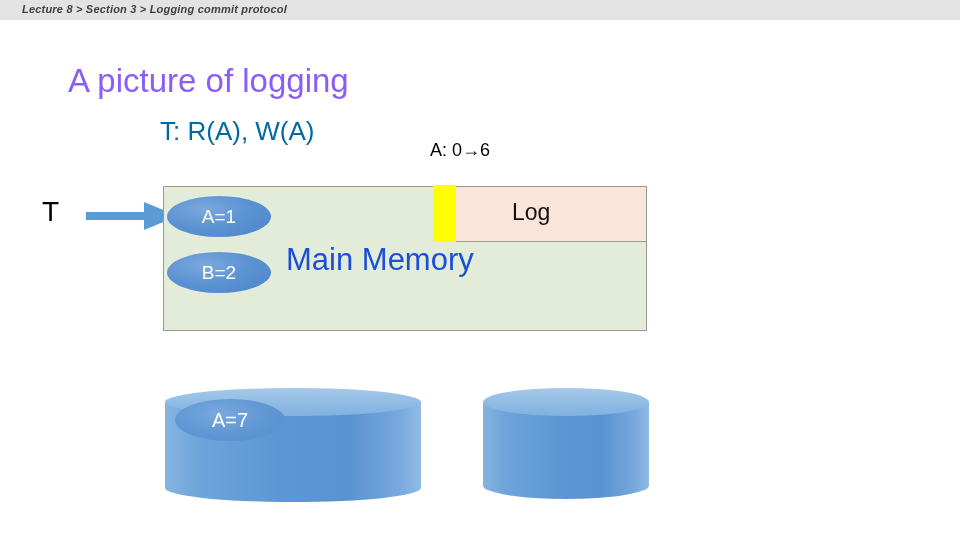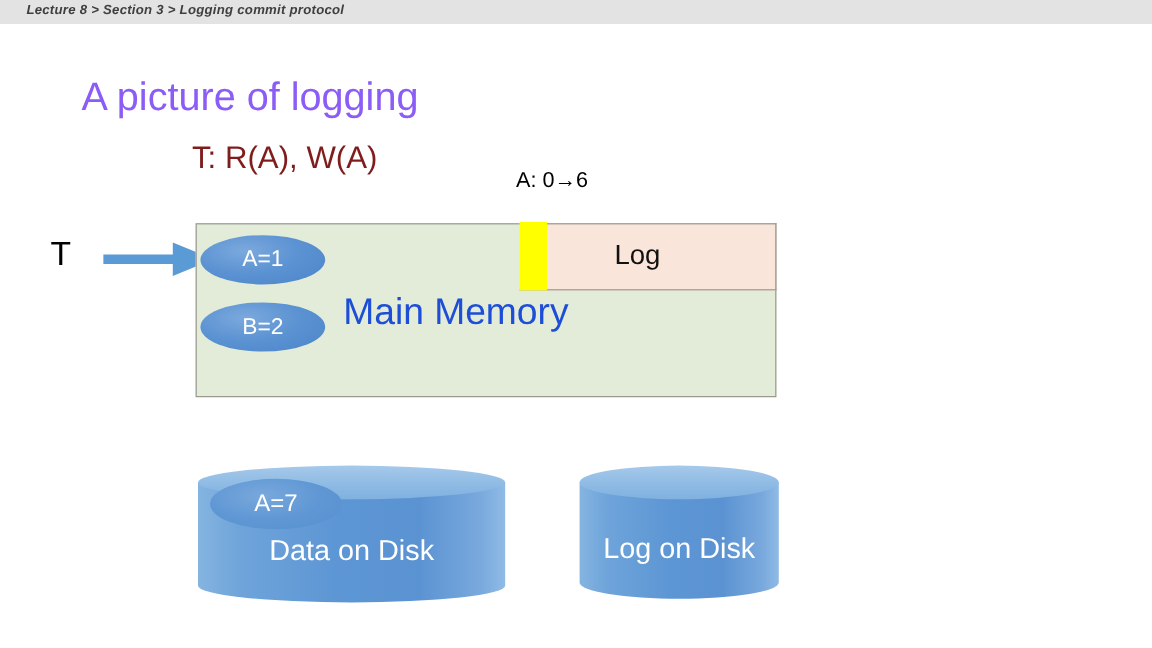--- a/index.html
+++ b/index.html
@@ -43,21 +43,21 @@
     top: 62px;
     font-size: 33px;
     color: #8b5cf6;
     white-space: nowrap;
   }
   #transaction-subtitle {
     position: absolute;
     left: 160px;
     top: 116px;
     font-size: 26px;
-    color: #7f1d1d;
+    color: #0369a1;
     white-space: nowrap;
   }
   #value-change-note {
     position: absolute;
     left: 430px;
     top: 140px;
     font-size: 18px;
     color: #000000;
     white-space: nowrap;
   }
@@ -218,21 +218,19 @@
 <div id="log-highlight-block"></div>
 <div id="log-label">Log</div>
 <div id="main-memory-label">Main Memory</div>
 
 <div class="mem-ellipse" id="mem-ellipse-a">A=1</div>
 <div class="mem-ellipse" id="mem-ellipse-b">B=2</div>
 
 <div class="cylinder" id="data-disk-cylinder">
   <div class="cyl-body"></div>
   <div class="cyl-top"></div>
-  <div class="cyl-label">Data on Disk</div>
 </div>
 <div id="disk-ellipse-a">A=7</div>
 
 <div class="cylinder" id="log-disk-cylinder">
   <div class="cyl-body"></div>
   <div class="cyl-top"></div>
-  <div class="cyl-label">Log on Disk</div>
 </div>
 
 </body></html>

